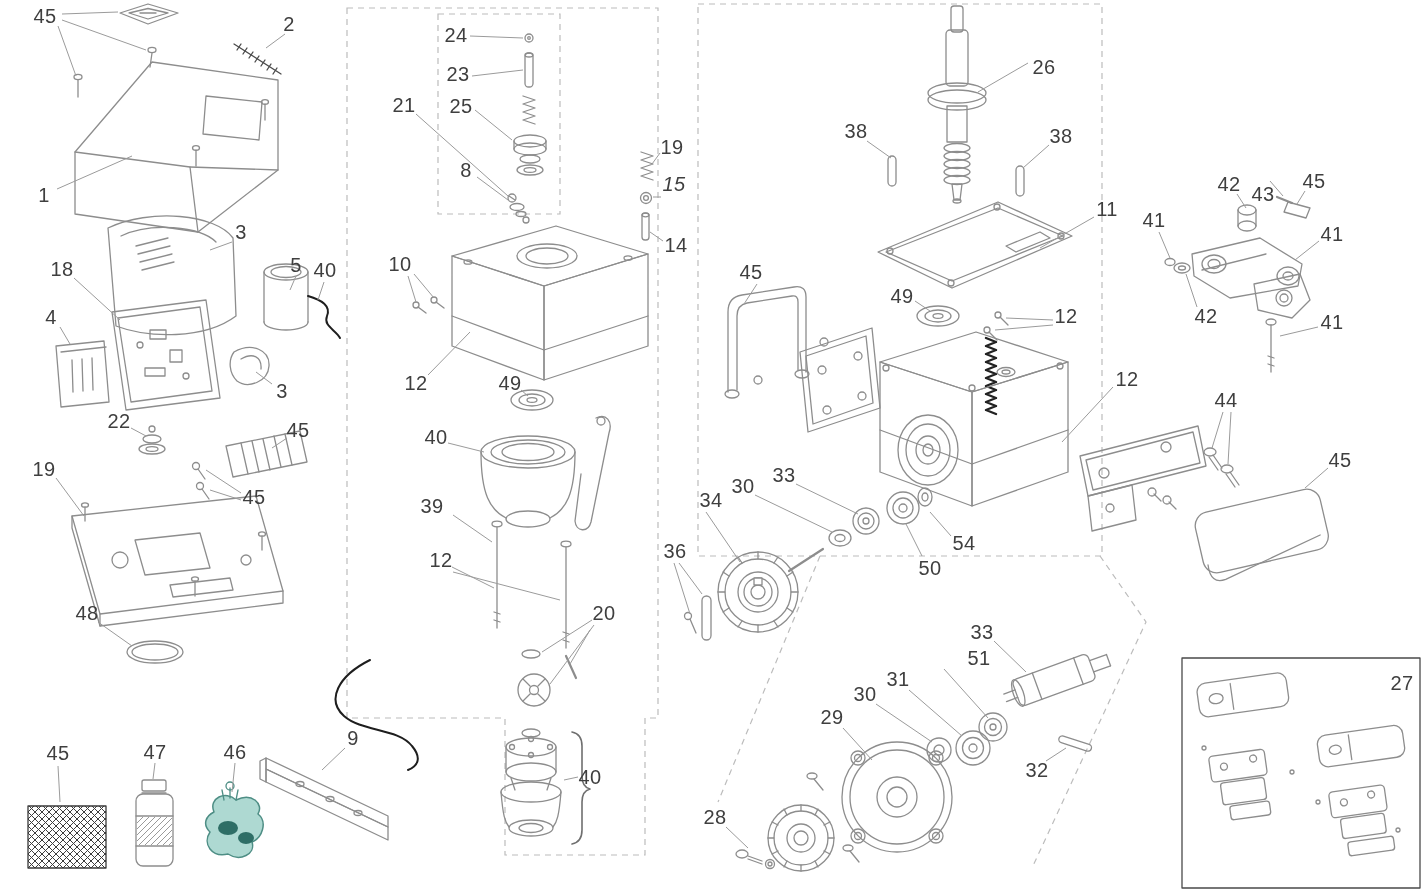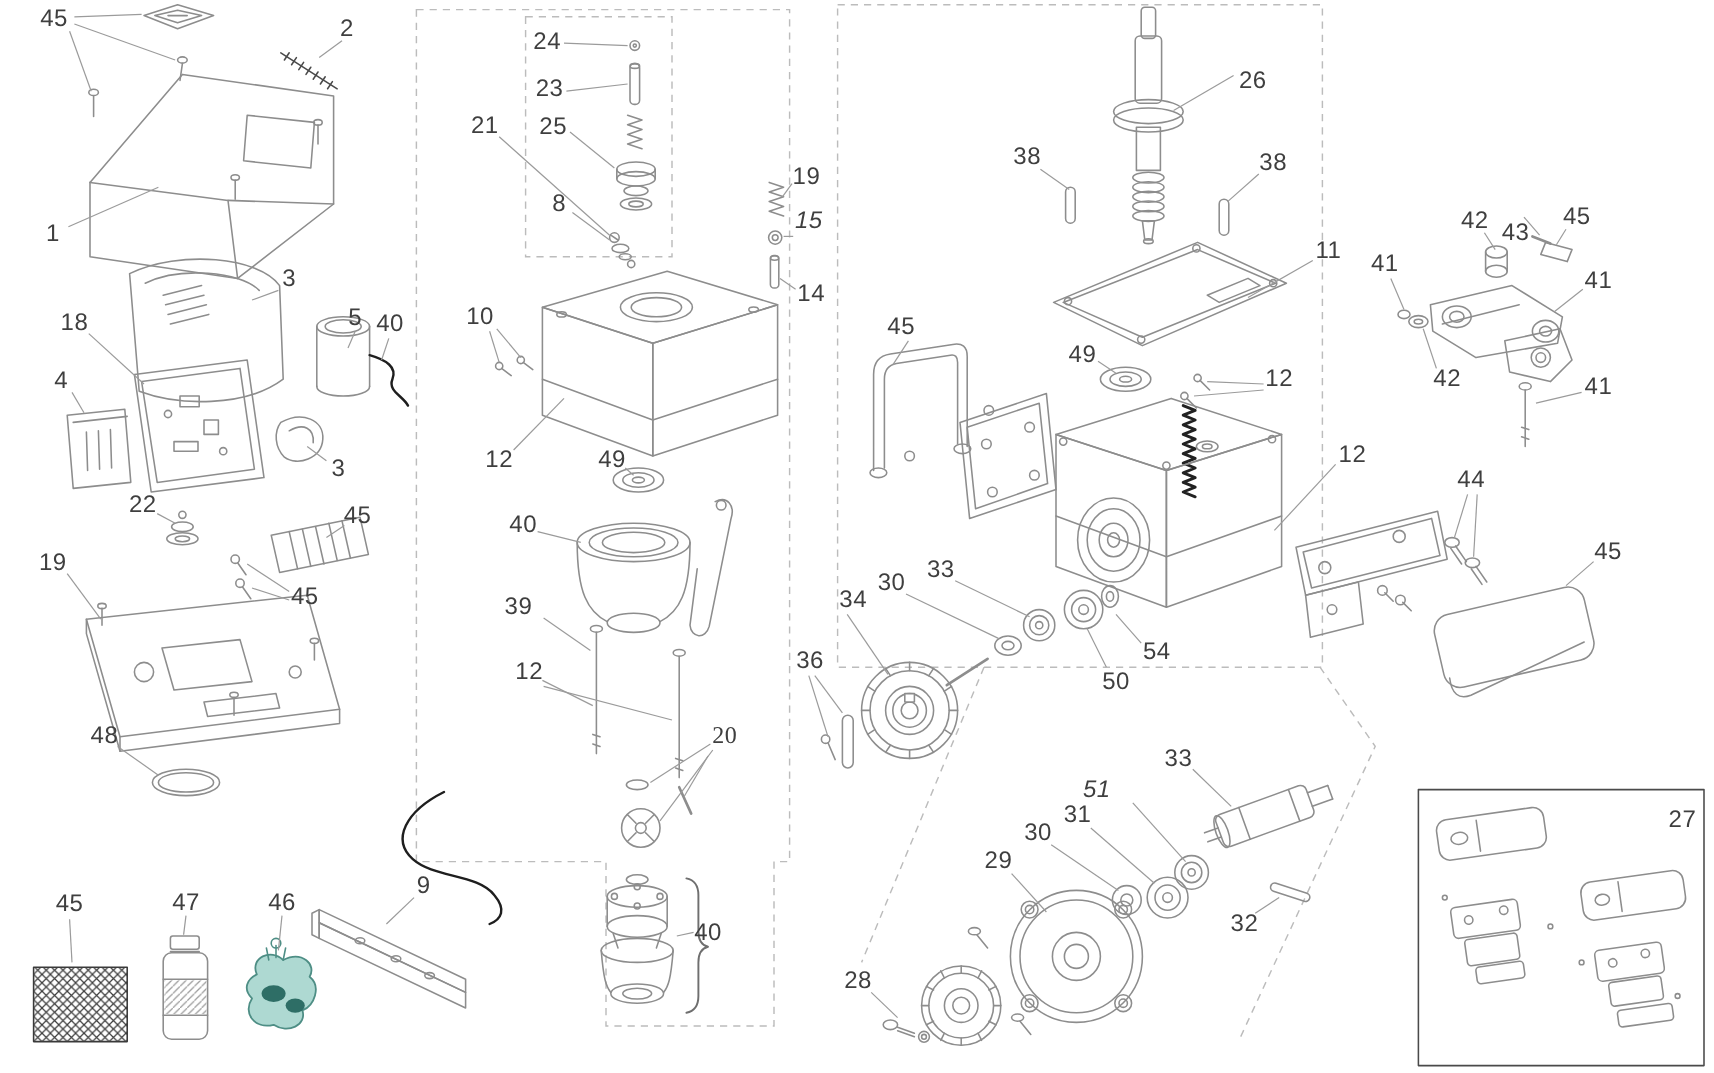--- a/index.html
+++ b/index.html
@@ -629,24 +629,24 @@
     <div class="callout" style="left: 44px; top: 469px;">19</div>
     <div class="callout" style="left: 254px; top: 497px;">45</div>
     <div class="callout" style="left: 432px; top: 506px;">39</div>
     <div class="callout" style="left: 697px; top: 500px; margin-left: 14px;">34</div>
     <div class="callout" style="left: 743px; top: 486px;">30</div>
     <div class="callout" style="left: 784px; top: 475px;">33</div>
     <div class="callout" style="left: 964px; top: 543px;">54</div>
     <div class="callout" style="left: 930px; top: 568px;">50</div>
     <div class="callout" style="left: 441px; top: 560px;">12</div>
     <div class="callout" style="left: 675px; top: 551px;">36</div>
-    <div class="callout" style="left: 604px; top: 613px; font-family: Liberation Serif, serif;">20</div>
+    <div class="callout" style="left: 604px; top: 613px;">20</div>
     <div class="callout" style="left: 87px; top: 613px;">48</div>
     <div class="callout" style="left: 982px; top: 632px;">33</div>
-    <div class="callout" style="left: 914px; top: 658px; font-style: italic;">51</div>
+    <div class="callout" style="left: 979px; top: 658px;">51</div>
     <div class="callout" style="left: 1402px; top: 683px;">27</div>
     <div class="callout" style="left: 898px; top: 679px;">31</div>
     <div class="callout" style="left: 865px; top: 694px;">30</div>
     <div class="callout" style="left: 832px; top: 717px;">29</div>
     <div class="callout" style="left: 1037px; top: 770px;">32</div>
     <div class="callout" style="left: 353px; top: 738px;">9</div>
     <div class="callout" style="left: 590px; top: 777px;">40</div>
     <div class="callout" style="left: 58px; top: 753px;">45</div>
     <div class="callout" style="left: 155px; top: 752px;">47</div>
     <div class="callout" style="left: 235px; top: 752px;">46</div>

